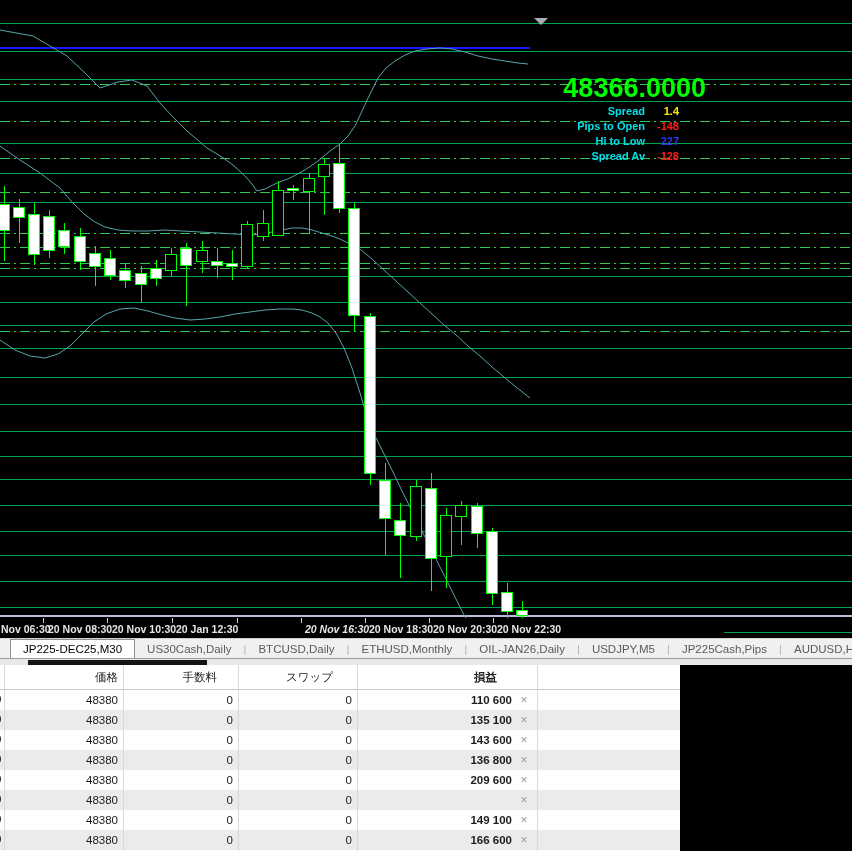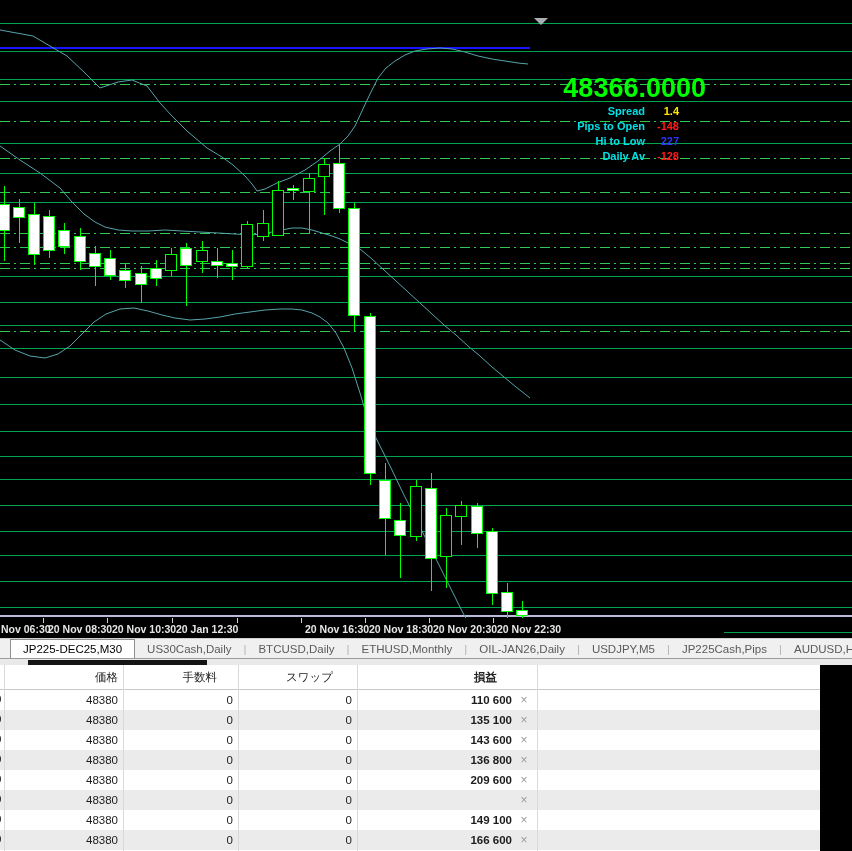--- a/index.html
+++ b/index.html
@@ -36,21 +36,21 @@
   .tab.active{background:#ffffff;border:1px solid #8f8f8f;border-bottom:none;color:#000;
               margin-left:10px;}
   .tab-divider{display:flex;align-items:center;color:#b5b5b5;}
 
   
   .hscrollbar{position:absolute;left:0;top:658px;width:852px;height:7px;background:#e9e9e9;
               border-top:1px solid #9a9a9a;}
   .hscrollbar .thumb{position:absolute;left:28px;top:1px;width:179px;height:6px;background:#141414;}
 
   
-  .table{position:absolute;left:0;top:665px;width:820px;height:186px;background:#ffffff;
+  .table{position:absolute;left:0;top:665px;width:680px;height:186px;background:#ffffff;
          font-size:11.5px;color:#1c1c1c;}
   .thead{position:relative;height:25px;border-bottom:1px solid #c8c8c8;background:#fff;}
   .trow{position:relative;height:20px;}
   .trow.alt{background:#ebebeb;}
   .cell{position:absolute;top:0;height:100%;display:flex;align-items:center;
         justify-content:flex-end;white-space:nowrap;}
   .cell.h{color:#222;}
   .c-price{left:6px;width:112px;}
   .c-comm{left:130px;width:103px;}
   .c-swap{left:245px;width:107px;}
@@ -177,40 +177,40 @@
         <line x1="522" y1="583" x2="522" y2="605" stroke="#00ff00" stroke-width="1" shape-rendering="crispEdges"></line>
         <rect x="516.5" y="592" width="11" height="5" fill="#ffffff" stroke="#00ff00" shape-rendering="crispEdges"></rect>
       </svg>
     <div class="scroll-marker" id="scroll-marker" style="left: 534px;"></div>
     <div class="info-overlay">
       <div class="big-price" style="color: rgb(0, 255, 0);">48366.0000</div>
       <div class="stats" id="stats">
           <div class="stat-row"><span class="stat-label" style="color: rgb(0, 224, 230);">Spread</span><span class="stat-value" style="color: rgb(255, 228, 0);">1.4</span></div>
           <div class="stat-row"><span class="stat-label" style="color: rgb(0, 224, 230);">Pips to Open</span><span class="stat-value" style="color: rgb(255, 26, 26);">-148</span></div>
           <div class="stat-row"><span class="stat-label" style="color: rgb(0, 224, 230);">Hi to Low</span><span class="stat-value" style="color: rgb(51, 51, 255);">227</span></div>
-          <div class="stat-row"><span class="stat-label" style="color: rgb(0, 224, 230);">Daily Av</span><span class="stat-value" style="color: rgb(255, 26, 26);">-128</span></div>
+          <div class="stat-row"><span class="stat-label" style="color: rgb(0, 224, 230);">Spread Av</span><span class="stat-value" style="color: rgb(255, 26, 26);">-128</span></div>
         </div>
     </div>
   </div>
 
   <div class="time-axis" id="time-axis">
       <div class="tick" style="left: 43px;"></div>
       <div class="tick" style="left: 107px;"></div>
       <div class="tick" style="left: 172px;"></div>
       <div class="tick" style="left: 237px;"></div>
       <div class="tick" style="left: 301px;"></div>
       <div class="tick" style="left: 365px;"></div>
       <div class="tick" style="left: 429px;"></div>
       <div class="tick" style="left: 493px;"></div>
       <div class="time-label" style="left: 1px;">Nov 06:30</div>
       <div class="time-label" style="left: 48px;">20 Nov 08:30</div>
       <div class="time-label" style="left: 112px;">20 Nov 10:30</div>
       <div class="time-label" style="left: 176px;">20 Jan 12:30</div>
       <div class="time-label" style="left: 234px; margin-top: 45px;">20 Nov 14:30</div>
-      <div class="time-label" style="left: 305px;">20 Nov 16:30</div>
+      <div class="time-label" style="left: 305px; font-style: italic;">20 Nov 16:30</div>
       <div class="time-label" style="left: 369px;">20 Nov 18:30</div>
       <div class="time-label" style="left: 433px;">20 Nov 20:30</div>
       <div class="time-label" style="left: 497px;">20 Nov 22:30</div>
     </div>
 
   <div class="tab-bar" id="tab-bar">
       <div class="tab active">JP225-DEC25,M30</div>
       <div class="tab">US30Cash,Daily</div>
       <div class="tab-divider">|</div>
       <div class="tab">BTCUSD,Daily</div>

